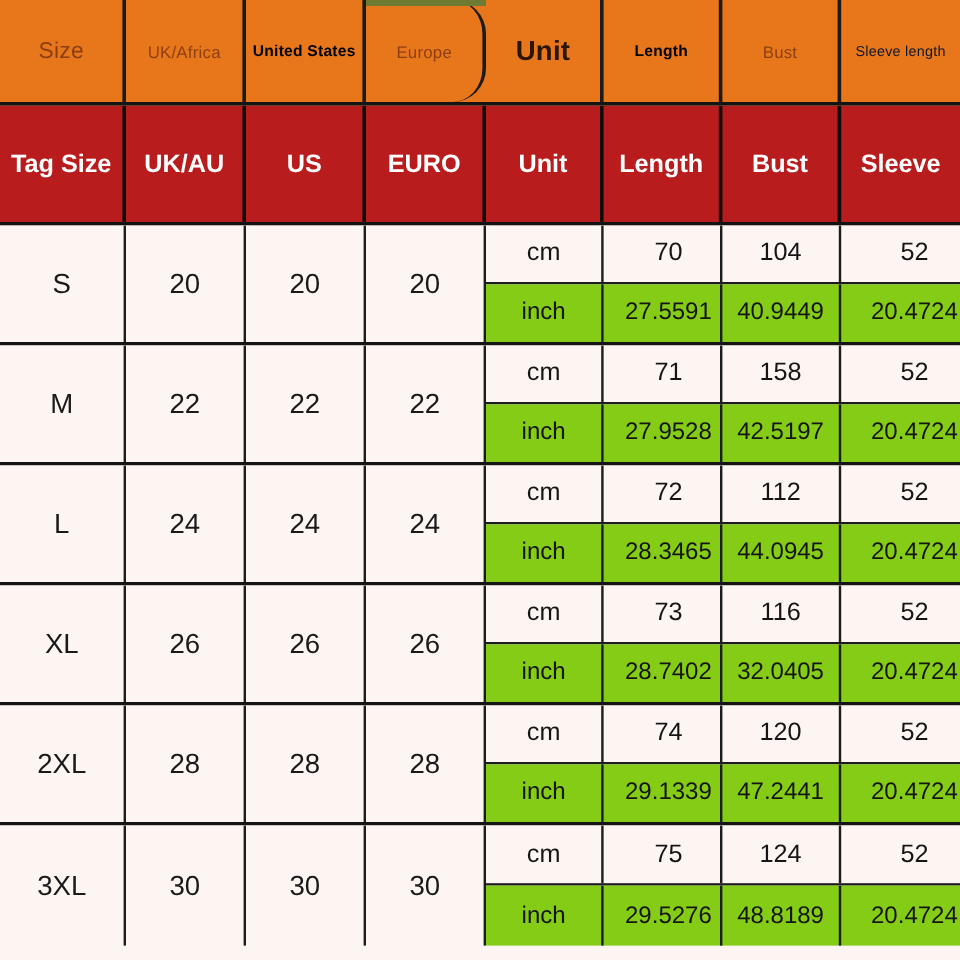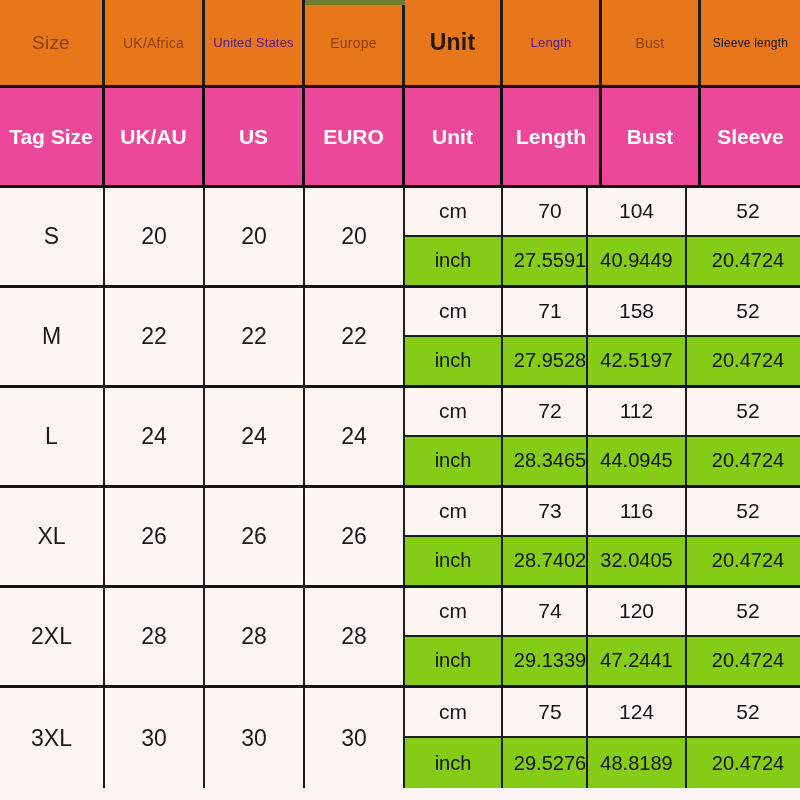--- a/index.html
+++ b/index.html
@@ -47,38 +47,38 @@
     color: #8a3b12;
     letter-spacing: .2px;
     text-align: center;
     overflow: hidden;
     white-space: nowrap;
   }
   .banner-cell:last-child { border-right: none; }
   .banner-cell.w1 { width: 105px; }
   .banner-cell.w2 { width: 100px; }
   .banner-cell.w3 { width: 100px; }
-  .banner-cell.w4 { width: 100px; }
+  .banner-cell.w4 { width: 100px; border-radius: 28px; }
   .banner-cell.w5 { width: 98px; }
   .banner-cell.w6 { width: 99px; }
   .banner-cell.w7 { width: 99px; }
   .banner-cell.w8 { width: 99px; }
 
   .bsz-lg  { font-size: 23px; font-weight: 700; color: #2a1608; }
   .bsz-md  { font-size: 19px; font-weight: 400; color: #8d3f14; }
   .bsz-sm  { font-size: 14px; font-weight: 400; color: #8d3f14; }
-  .bsz-xs  { font-size: 13px; font-weight: 400; color: #4c1d95; }
+  .bsz-xs  { font-size: 13px; font-weight: 700; color: #000000; }
   .bsz-xxs { font-size: 12px; font-weight: 400; color: #0f172a; }
 
   
   .head-row {
     display: flex;
     width: 800px;
     height: 100px;
-    background: #ec4899;
+    background: #b91c1c;
     border-bottom: 3px solid #121212;
     align-items: flex-end;
   }
   .head-cell {
     flex: 0 0 auto;
     height: 100%;
     display: flex;
     align-items: center;
     justify-content: center;
     border-right: 3px solid #0d0d0d;
@@ -150,21 +150,21 @@
     align-items: center;
     justify-content: center;
     border-right: 2px solid #1c1c1c;
     color: #151515;
     font-size: 21px;
     font-weight: 400;
     white-space: nowrap;
   }
   .meas-cell:last-child { border-right: none; }
   .m1 { width: 98px; }
-  .m2 { width: 85px; padding-left: 11px; }
+  .m2 { width: 99px; padding-left: 11px; }
   .m3 { width: 99px; }
   .m4 { width: 122px; }
 
   .unit-line.inch .meas-cell { font-size: 20px; }
 </style>
 </head>
 <body>
 
 <div id="chart-root">
 

